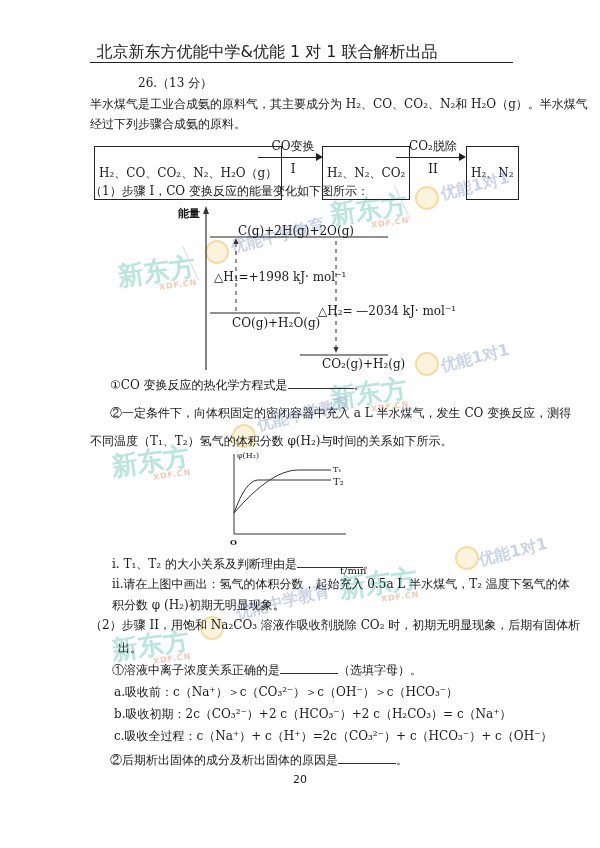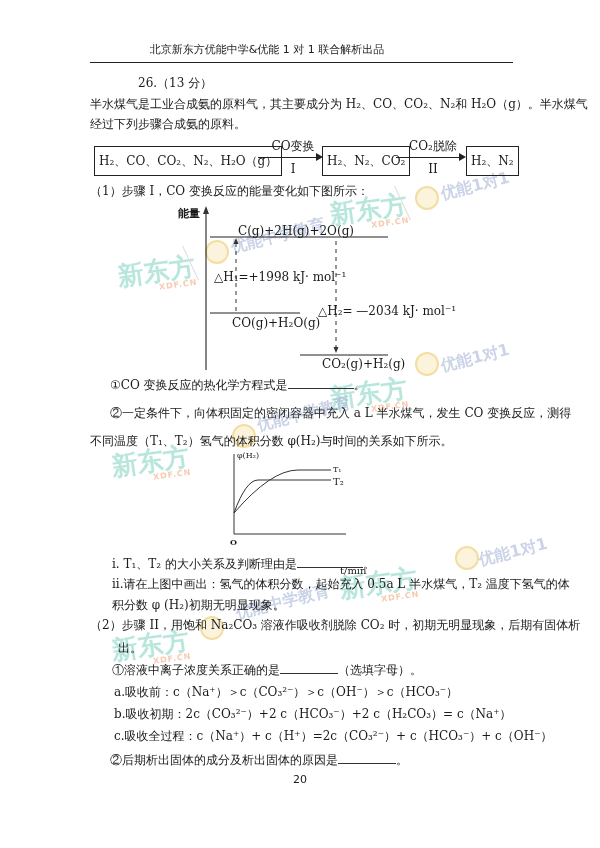--- a/index.html
+++ b/index.html
@@ -1,24 +1,24 @@
 <!DOCTYPE html>
 <html><head>
 <meta charset="utf-8">
 <style>
   html, body { margin: 0; padding: 0; background: #ffffff; }
   body { width: 600px; height: 848px; position: relative; overflow: hidden;
          font-family: "DejaVu Serif", "Liberation Serif", serif; color: #1a1a1a; }
   .abs { position: absolute; }
   .header-title { left: 0; width: 534px; top: 42px; text-align: center;
-                  font-family: "DejaVu Sans", "Liberation Sans", sans-serif; font-size: 11px; color: #222; }
+                  font-family: "DejaVu Sans", "Liberation Sans", sans-serif; font-size: 16px; color: #222; }
   .header-rule { left: 90px; width: 423px; top: 62px; height: 0; border-top: 1.3px solid #222; }
   .txt { font-size: 12px; line-height: 16px; white-space: nowrap; }
   .blank { display: inline-block; width: 66px; border-bottom: 1px solid #333; height: 12px; vertical-align: baseline; }
-  .box { border: 1.2px solid #222; font-size: 12px; line-height: 20px; height: 20px; padding: 4px 4px; white-space: nowrap; }
+  .box { border: 1.2px solid #222; font-size: 12px; line-height: 20px; height: 20px; padding: 16px 4px; white-space: nowrap; }
   .arrow-line { height: 0; border-top: 1.2px solid #222; }
   .arrow-head { width: 0; height: 0; border-top: 4px solid transparent; border-bottom: 4px solid transparent; border-left: 7px solid #222; }
   .arrow-label { font-size: 12px; text-align: center; white-space: nowrap; }
   .wm-xdf { font-family: "DejaVu Sans", sans-serif; font-weight: bold; color: #7fd3c0; opacity: 0.55; font-size: 26px; line-height: 26px; transform: rotate(-8deg); }
   .wm-xdf small { display: block; font-size: 8px; line-height: 8px; text-align: right; color: #f0a070; letter-spacing: 1px; }
   .wm-yn { font-family: "DejaVu Sans", sans-serif; font-weight: bold; color: #a9b6d8; opacity: 0.6; font-size: 16px; transform: rotate(-14deg); white-space: nowrap; }
   .wm-circle { width: 20px; height: 20px; border-radius: 50%; border: 2px solid #f1d58a; background: #fbf1d4; opacity: 0.8; }
   .wm-slash { width: 0; height: 38px; border-left: 1px solid #ddd; transform: rotate(-25deg); }
   .diagram-text { font-size: 12px; white-space: nowrap; }
 </style>

